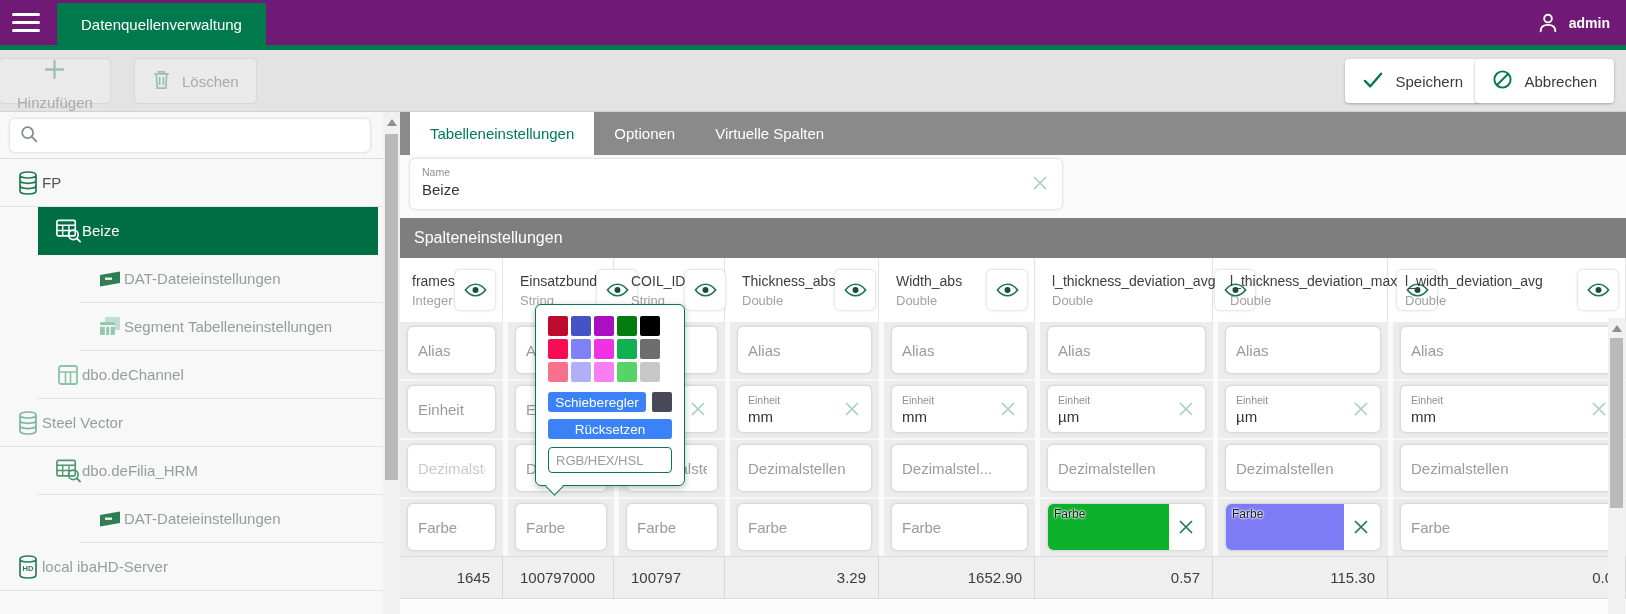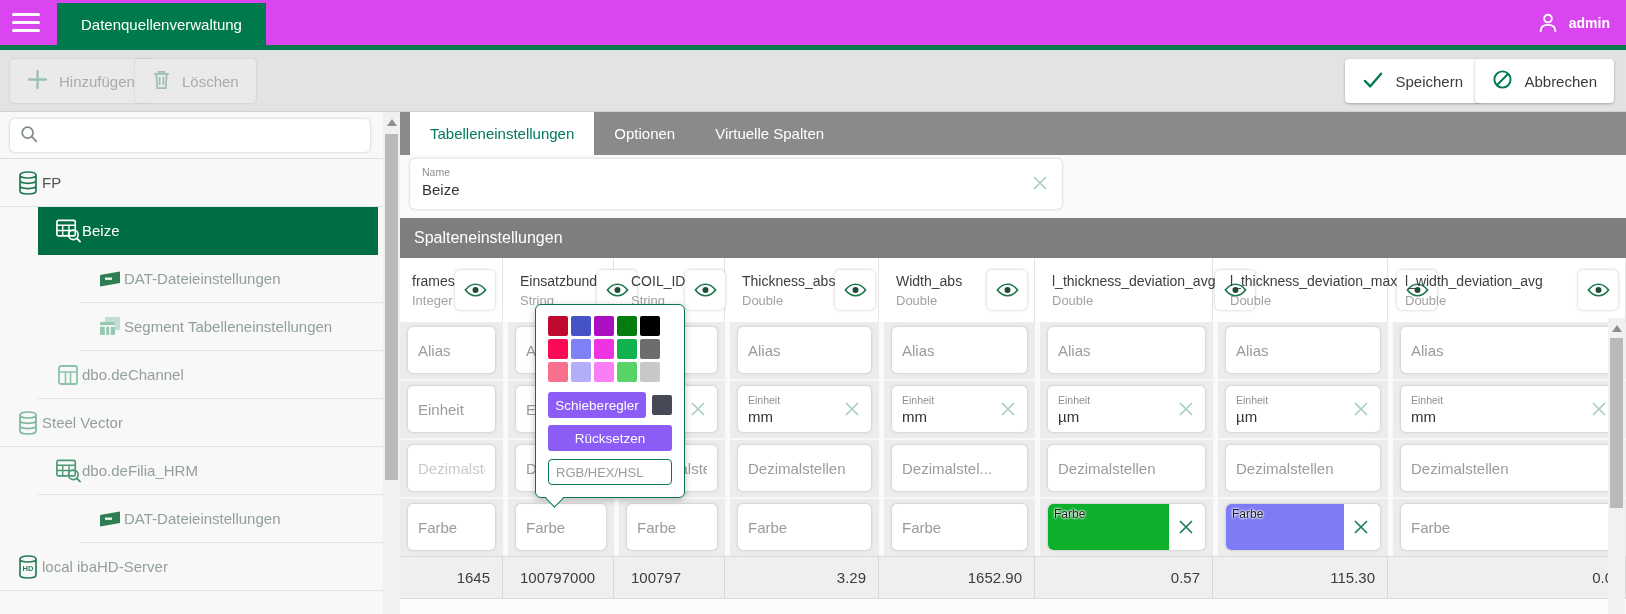--- a/index.html
+++ b/index.html
@@ -2,36 +2,36 @@
 <html><head>
 <meta charset="utf-8">
 <style>
   * { box-sizing: border-box; margin: 0; padding: 0; }
   html,body { width:1626px; height:614px; }
   body {
     position: relative; overflow: hidden; background:#fff;
     font-family: "Liberation Sans", sans-serif; color:#3a3a3a;
   }
   
-  .topbar { position:absolute; top:0; left:0; right:0; height:45px; background:#d946ef; }
+  .topbar { position:absolute; top:0; left:0; right:0; height:45px; background:#701a75; }
   .hamburger { position:absolute; left:12px; top:13px; width:28px; height:19px;
     display:flex; flex-direction:column; justify-content:space-between; cursor:pointer; }
   .hamburger div { height:3.4px; background:#fff; border-radius:2px; }
   .app-tab { position:absolute; left:57px; top:3px; height:42px; padding:0 24px;
     background:#007a4c; color:#fff; font-size:15px; display:flex; align-items:center; }
   .userbox { position:absolute; right:16px; top:0; height:45px; display:flex; align-items:center; gap:7px;
     color:#fff; font-size:14px; font-weight:bold; }
   .greenline { position:absolute; top:45px; left:0; right:0; height:5px; background:#007a4c; }
   
   .toolbar { position:absolute; top:50px; left:0; right:0; height:62px; background:#e3e3e3; border-bottom:1px solid #d2d2d2; }
   .tbtn { position:absolute; top:9px; height:44px; border-radius:4px; display:flex; align-items:center;
     gap:11px; padding:0 17px; font-size:15px; cursor:pointer; }
   .tbtn.disabled { background:#eaeaea; color:#ababab; box-shadow:0 0 2px rgba(0,0,0,.18); }
   .tbtn.enabled  { background:#ffffff; color:#3a3a3a; box-shadow:0 1px 3px rgba(0,0,0,.28); }
-  .tbtn-add { left:10px; }  .tbtn-del { left:135px; }
+  .tbtn-add { left:0;flex-direction:column; }  .tbtn-del { left:135px; }
   .tbtn-save { right:146px; } .tbtn-cancel { right:12px; }
   
   .sidebar { position:absolute; top:112px; left:0; width:383px; bottom:0; background:#f8f8f8; }
   .search-wrap { position:absolute; top:7px; left:10px; right:13px; height:33px; background:#fff;
     border-radius:5px; box-shadow:0 0 3px rgba(0,0,0,.22); display:flex; align-items:center; padding:0 9px; }
   .search-wrap input { border:none; outline:none; flex:1; font-size:14px; margin-left:8px; background:transparent; }
   .search-divider { position:absolute; top:46px; left:0; right:0; border-top:1px solid #dedede; }
   .tree { position:absolute; top:47px; left:0; right:0; }
   .tree-item { height:48px; display:flex; align-items:center; gap:0; font-size:15px;
     color:#93a09a; border-bottom:1px solid #e3e3e3; cursor:pointer; }
@@ -97,21 +97,21 @@
     white-space:nowrap; overflow:hidden; }
   .dcell.right { text-align:right; }
   .below { flex:1; background:#fcfcfc; }
   
   .popup { position:absolute; left:535px; top:304px; width:150px; background:#fff;
     border:1.5px solid #0b7450; border-radius:6px; box-shadow:0 2px 7px rgba(0,0,0,.25);
     padding:11px 12px 12px; z-index:50; }
   .swgrid { display:grid; grid-template-columns:repeat(5,20px); grid-auto-rows:20px; gap:3px; margin-bottom:10px; }
   .sw { border-radius:2px; cursor:pointer; }
   .btnrow { display:flex; align-items:center; gap:6px; margin-bottom:7px; }
-  .gbtn { background:#8b5cf6; color:#fff; font-size:13.5px; border:none; border-radius:3px; height:26px;
+  .gbtn { background:#3b82f6; color:#fff; font-size:13.5px; border:none; border-radius:3px; height:20px;
     display:flex; align-items:center; justify-content:center; cursor:pointer; font-family:inherit; }
   .slider-btn { flex:1; }
   .preview { width:20px; height:20px; border-radius:2px; flex:none; cursor:pointer; }
   .reset-btn { width:100%; margin-bottom:8px; }
   .hexinput { width:100%; height:26px; border:1.5px solid #0b7450; border-radius:4px; font-size:13px;
     color:#444; padding:0 7px; outline:none; font-family:inherit; }
   .hexinput::placeholder { color:#9b9b9b; }
   .pointer { position:absolute; left:12px; bottom:-8px; width:13px; height:13px; background:#fff;
     border-right:1.5px solid #0b7450; border-bottom:1.5px solid #0b7450; transform:rotate(45deg); }
 </style>

